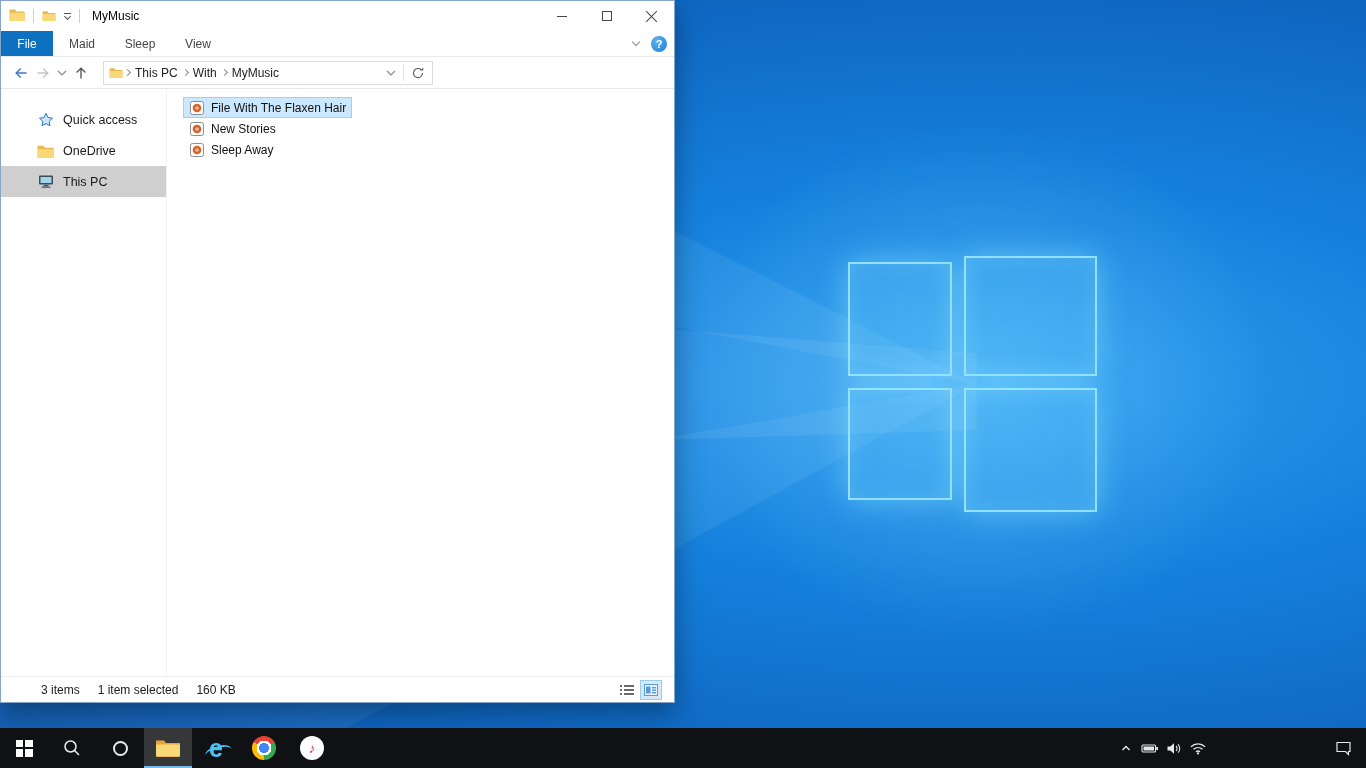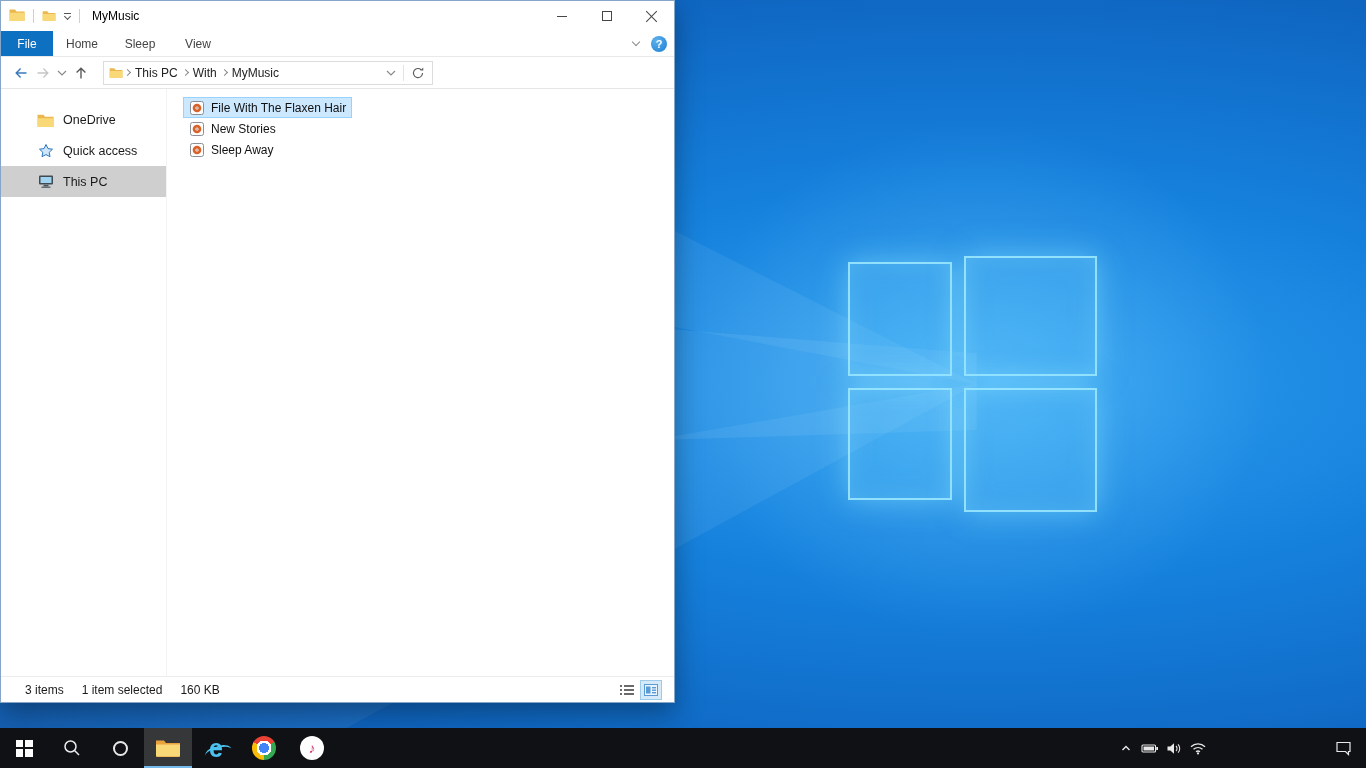--- a/index.html
+++ b/index.html
@@ -81,21 +81,21 @@
   .side-item { height:31px; display:flex; align-items:center; gap:9px; font-size:12.5px; color:#1a1a1a;
     padding-left:36px; }
   .side-item.selected { background:var(--sidebar_selected_bg,#cfcfcf); }
   .side-item .ico { width:17px; display:flex; justify-content:center; flex:none; }
   .content { flex:1; padding:8px 0 0 16px; border-left:1px solid #f3f3f3; overflow:hidden; }
   .file-row { display:flex; align-items:center; gap:6px; height:21px; font-size:12px; color:#111;
     width:max-content; padding:0 5px; border:1px solid transparent; }
   .file-row.selected { background:var(--selection_bg,#cce8ff); border-color:var(--selection_border,#99d1ff); }
 
   .statusbar { height:26px; border-top:1px solid #ececec; display:flex; align-items:center;
-    font-size:12px; color:#1a1a1a; padding-left:24px; flex:none; }
+    font-size:12px; color:#1a1a1a; padding-left:40px; flex:none; }
   .status-seg { margin-right:18px; white-space:nowrap; }
   .view-toggles { margin-left:auto; display:flex; gap:2px; padding-right:12px; }
   .vt { width:22px; height:20px; display:flex; align-items:center; justify-content:center;
     border:1px solid transparent; }
   .vt.active { background:#d6e9f8; border-color:#9ecbe8; }
 
   
   .taskbar { position:absolute; left:0; bottom:0; width:1366px; height:40px;
     background:var(--taskbar_bg,#101114); display:flex; align-items:stretch; z-index:50; }
   .tb-btn { width:48px; display:flex; align-items:center; justify-content:center; flex:none; }
@@ -168,21 +168,21 @@
             <span class="max-box"></span>
           </div>
         <div class="ctrl">
             <span class="x-icon"></span>
           </div>
       </div>
     </div>
 
     <div class="ribbon">
       <div class="file-tab">File</div>
-      <div class="rtab">Home</div>
+      <div class="rtab">Maid</div>
       <div class="rtab">Sleep</div>
       <div class="rtab">View</div>
       <div class="ribbon-right">
         <span class="collapse-chev"></span>
         <span class="help-btn">?</span>
       </div>
     </div>
 
     <div class="navrow">
       <span class="nav-btn">
@@ -235,34 +235,34 @@
         </div>
       </div>
 
     </div>
 
     <div class="body">
 
       <div class="sidebar">
         <div class="side-item">
           <span class="ico">
+            <svg width="16" height="16" viewBox="0 0 16 16">
+                <path d="M8 1.5 l2 4.1 4.5 0.6 -3.3 3.1 0.8 4.4 L8 11.6 4 13.7 l0.8 -4.4 L1.5 6.2 6 5.6 z" fill="#cfe6fa" stroke="#2c77c0" stroke-width="1"></path>
+              </svg>
+          </span>
+          <span>Quick access</span>
+        </div>
+        <div class="side-item">
+          <span class="ico">
             <svg width="17" height="14" viewBox="0 0 16 13">
                 <path d="M0.5 1.5 h5.5 l1.6 2 h8 v9 a0.5 0.5 0 0 1 -0.5 0.5 h-14 a0.5 0.5 0 0 1 -0.5 -0.5 z" fill="#e9b84e"></path>
                 <path d="M0.5 4.8 h15 v7.7 a0.5 0.5 0 0 1 -0.5 0.5 h-14 a0.5 0.5 0 0 1 -0.5 -0.5 z" fill="#f9d977"></path>
               </svg>
           </span>
           <span>OneDrive</span>
-        </div>
-        <div class="side-item">
-          <span class="ico">
-            <svg width="16" height="16" viewBox="0 0 16 16">
-                <path d="M8 1.5 l2 4.1 4.5 0.6 -3.3 3.1 0.8 4.4 L8 11.6 4 13.7 l0.8 -4.4 L1.5 6.2 6 5.6 z" fill="#cfe6fa" stroke="#2c77c0" stroke-width="1"></path>
-              </svg>
-          </span>
-          <span>Quick access</span>
         </div>
         <div class="side-item selected">
           <span class="ico">
             <svg width="16" height="15" viewBox="0 0 16 15">
                 <rect x="1" y="1.5" width="14" height="9" rx="1" fill="#3f4a52"></rect>
                 <rect x="2.5" y="3" width="11" height="6" fill="#9fd3ef"></rect>
                 <rect x="5.5" y="10.8" width="5" height="1.6" fill="#4a555e"></rect>
                 <rect x="3.5" y="12.6" width="9" height="1.2" fill="#4a555e"></rect>
               </svg>
           </span>

